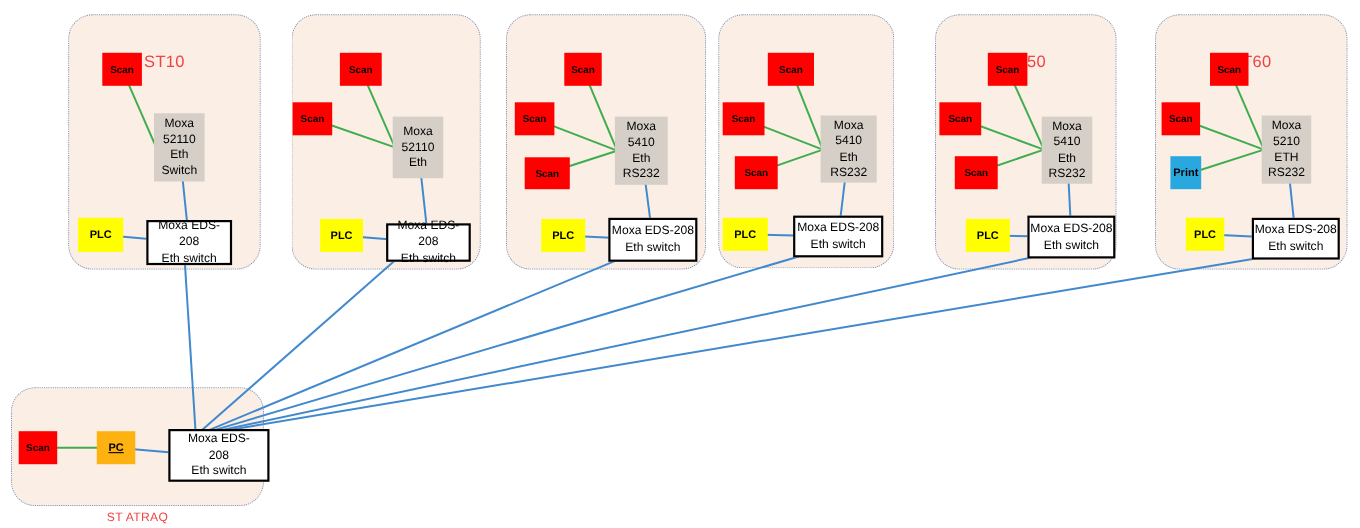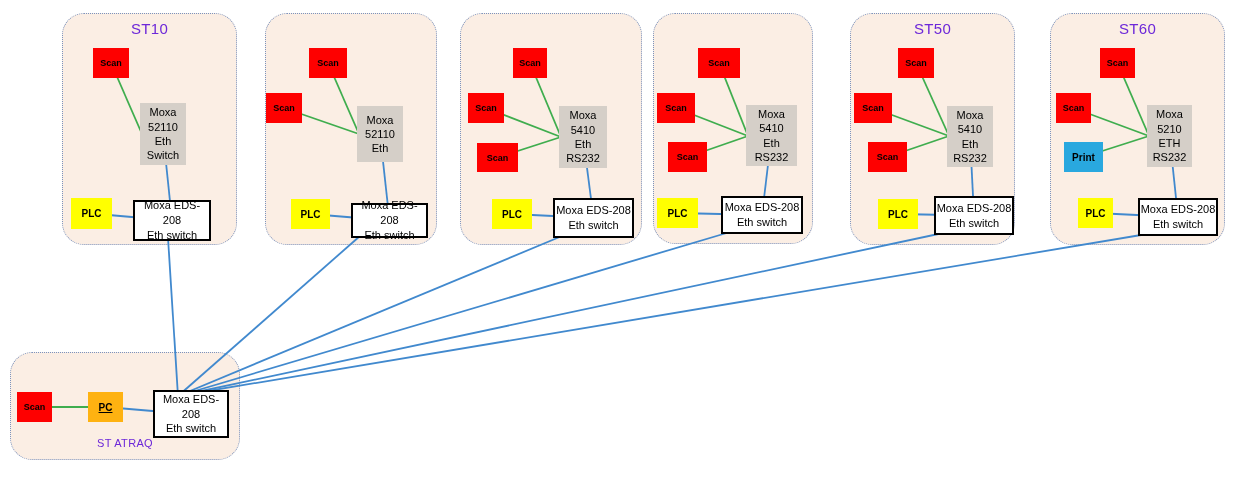--- a/index.html
+++ b/index.html
@@ -1,19 +1,19 @@
 <!DOCTYPE html>
 <html><head>
 <meta charset="utf-8">
 <style>
   html,body{margin:0;padding:0;background:#ffffff;}
   body{font-family:"Liberation Sans",sans-serif;}
   #diagram{position:relative;width:1236px;height:480px;background:#ffffff;overflow:hidden;}
   .station{position:absolute;background:#FBEEE4;border:1.4px dotted #7B93BE;border-radius:22px;box-sizing:border-box;}
-  .station-title{position:absolute;text-align:center;font-size:15px;color:#6d28d9;letter-spacing:.3px;}
+  .station-title{position:absolute;text-align:center;font-size:15px;color:#ef4444;letter-spacing:.3px;margin-top:28px;}
   .station-title.t-atraq{font-size:11px;}
   .layer{position:absolute;left:0;top:0;width:100%;height:100%;}
   svg.wires{position:absolute;left:0;top:0;}
   .node{position:absolute;display:flex;align-items:center;justify-content:center;
         text-align:center;white-space:pre-line;box-sizing:border-box;color:#000;}
   .node.scan{background:#FE0000;font-weight:bold;font-size:9px;}
   .node.print{background:#29A8DF;font-weight:bold;font-size:10px;}
   .node.plc{background:#FFFF00;font-weight:bold;font-size:10px;}
   .node.pc{background:#FEB211;font-weight:bold;font-size:10px;text-decoration:underline;}
   .node.moxa{background:#D5CFC8;font-size:11px;line-height:1.3;}
@@ -115,27 +115,27 @@
       <div class="node scan" style="left: 868px; top: 142px; width: 39px; height: 30px;">Scan</div>
       <div class="node moxa" style="left: 947px; top: 106px; width: 46px; height: 61px;">Moxa
 5410
 Eth
 RS232</div>
       <div class="node plc" style="left: 878px; top: 199px; width: 40px; height: 30px;">PLC</div>
       <div class="node eds" style="left: 934px; top: 196px; width: 80px; height: 39px;">Moxa EDS-208
 Eth switch</div>
       <div class="node scan" style="left: 1100px; top: 48px; width: 35px; height: 30px;">Scan</div>
       <div class="node scan" style="left: 1056px; top: 93px; width: 35px; height: 30px;">Scan</div>
-      <div class="node print" style="left: 1064px; top: 142px; width: 39px; height: 30px;">Print</div>
+      <div class="node print" style="left: 1064px; top: 142px; width: 28px; height: 30px;">Print</div>
       <div class="node moxa" style="left: 1147px; top: 105px; width: 45px; height: 62px;">Moxa
 5210
 ETH
 RS232</div>
       <div class="node plc" style="left: 1078px; top: 198px; width: 35px; height: 30px;">PLC</div>
       <div class="node eds" style="left: 1138px; top: 198px; width: 80px; height: 38px;">Moxa EDS-208
 Eth switch</div>
       <div class="node scan" style="left: 17px; top: 392px; width: 35px; height: 30px;">Scan</div>
       <div class="node pc" style="left: 88px; top: 392px; width: 35px; height: 30px;">PC</div>
-      <div class="node eds" style="left: 153px; top: 390px; width: 76px; height: 48px;">Moxa EDS-
+      <div class="node eds" style="left: 153px; top: 390px; width: 92px; height: 48px;">Moxa EDS-
 208
 Eth switch</div>
     </div>
 </div>
 
 </body></html>

